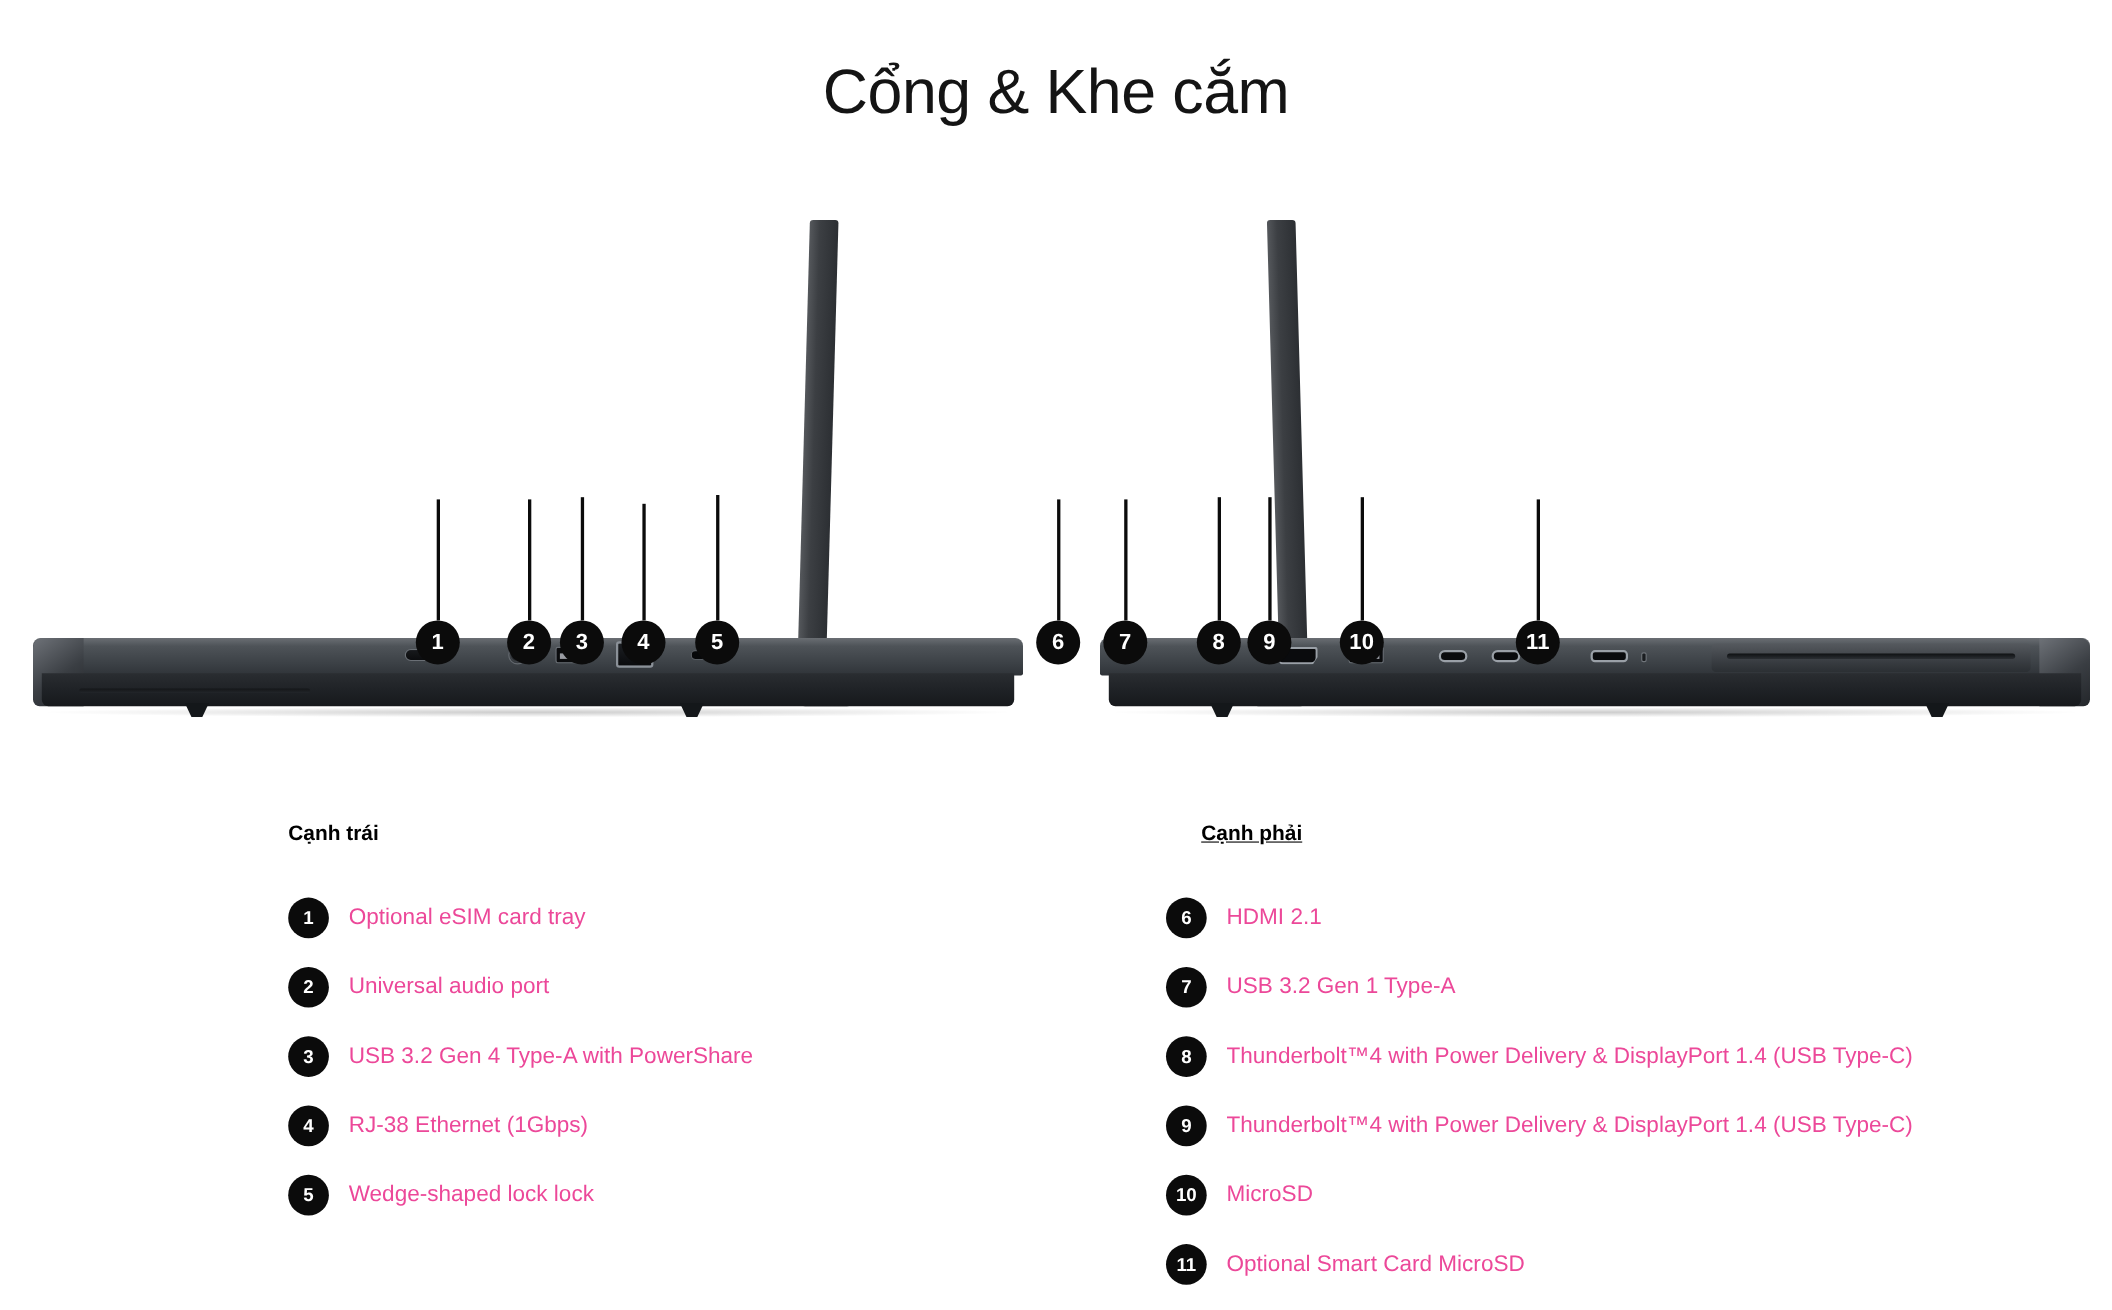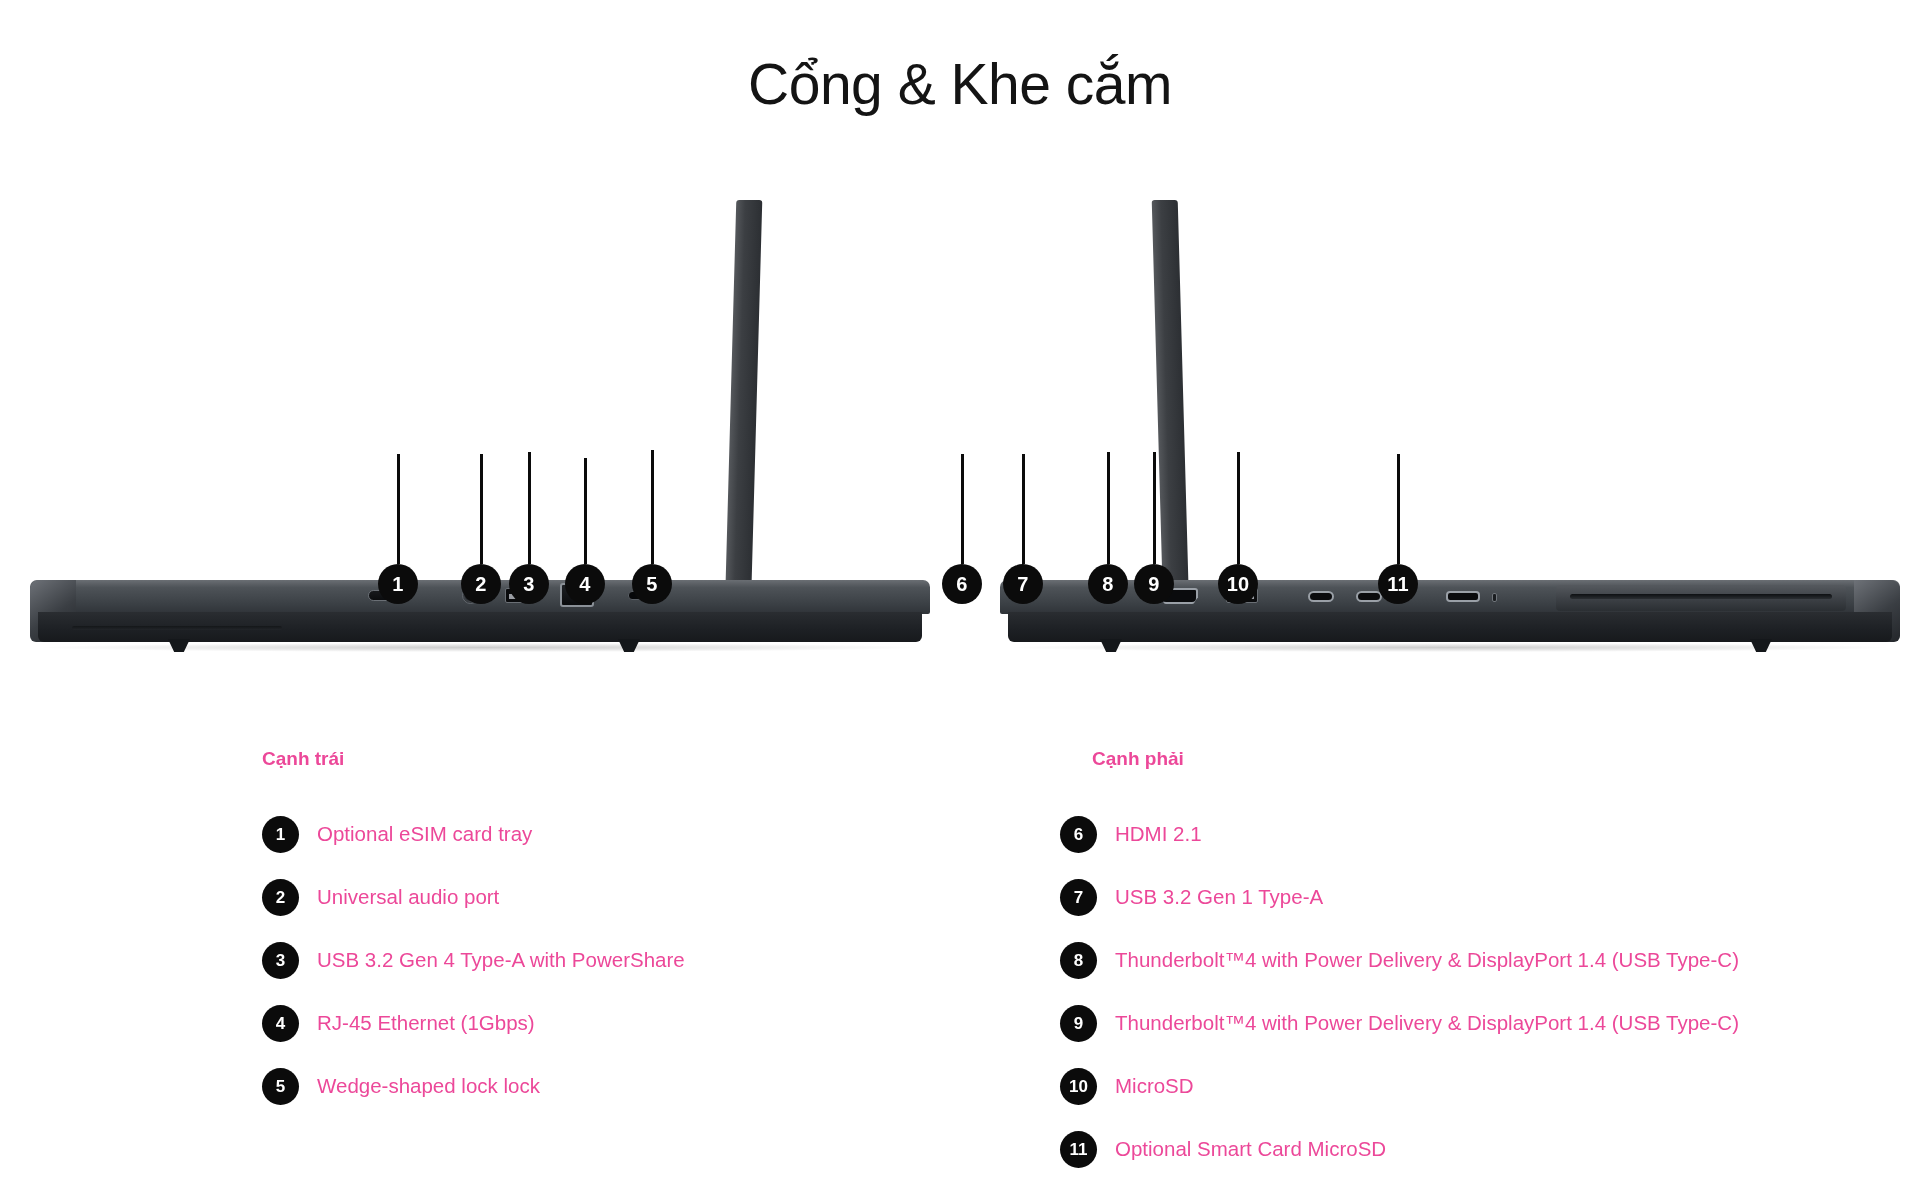--- a/index.html
+++ b/index.html
@@ -215,25 +215,25 @@
   .legend {
     position: absolute;
     top: 748px;
   }
   #legend-left  { left: 262px;  width: 700px; }
   #legend-right { left: 1060px; width: 800px; }
 
   .legend-title {
     font-size: 19px;
     font-weight: 700;
-    color: #ec4899;
+    color: #000000;
     margin: 0 0 33px 0;
     padding-left: 0;
   }
-  #legend-right .legend-title { padding-left: 32px; }
+  #legend-right .legend-title { padding-left: 32px; text-decoration: underline; }
 
   .legend-row {
     display: flex;
     align-items: center;
     height: 63px;
     gap: 18px;
   }
   .legend-bubble {
     flex: 0 0 auto;
     width: 37px; height: 37px; border-radius: 50%;
@@ -363,21 +363,21 @@
   <div class="legend-row">
     <div class="legend-bubble">2</div>
     <div class="legend-text">Universal audio port</div>
   </div>
   <div class="legend-row">
     <div class="legend-bubble">3</div>
     <div class="legend-text">USB 3.2 Gen 4 Type-A with PowerShare</div>
   </div>
   <div class="legend-row">
     <div class="legend-bubble">4</div>
-    <div class="legend-text">RJ-45 Ethernet (1Gbps)</div>
+    <div class="legend-text">RJ-38 Ethernet (1Gbps)</div>
   </div>
   <div class="legend-row">
     <div class="legend-bubble">5</div>
     <div class="legend-text">Wedge-shaped lock lock</div>
   </div>
 </div>
 
 <div class="legend" id="legend-right">
   <div class="legend-title">Cạnh phải</div>
 

